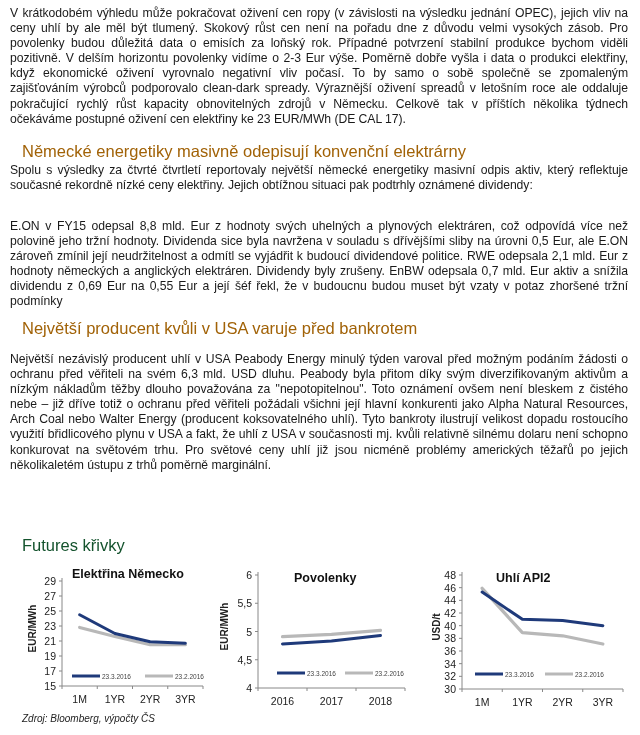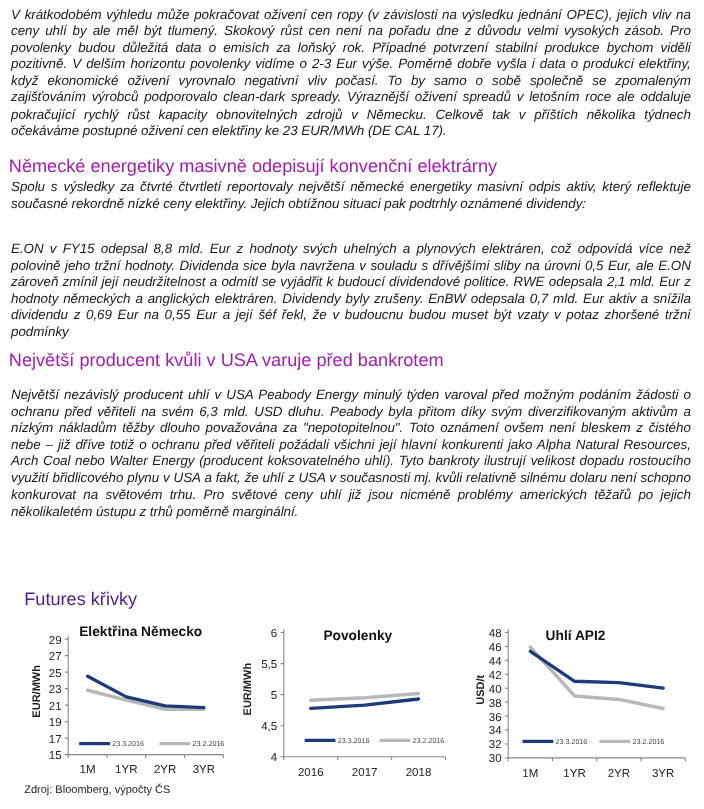--- a/index.html
+++ b/index.html
@@ -1,22 +1,22 @@
 <!DOCTYPE html>
 <html><head>
 <meta charset="utf-8">
 <style>
   html, body { margin: 0; padding: 0; background: #ffffff; }
   body { width: 640px; height: 735px; position: relative; overflow: hidden;
          font-family: "Liberation Sans", sans-serif; color: #1a1a1a; }
   .para { position: absolute; left: 10px; width: 618px; font-size: 12.2px; line-height: 15.1px;
-          text-align: justify; margin: 0; letter-spacing: -0.05px; font-style: italic; }
-  .heading { position: absolute; left: 8px; font-size: 16.5px; color: #a21caf; margin: 0; font-weight: normal; }
-  .futures-title { position: absolute; left: 22px; top: 536px; font-size: 16.5px; color: #4c1d95; margin: 0; font-weight: normal; }
-  .source { position: absolute; left: 22px; top: 713px; font-size: 10px; color: #222; }
+          text-align: justify; margin: 0; letter-spacing: -0.05px; }
+  .heading { position: absolute; left: 22px; font-size: 16.5px; color: #a16207; margin: 0; font-weight: normal; }
+  .futures-title { position: absolute; left: 22px; top: 536px; font-size: 16.5px; color: #14532d; margin: 0; font-weight: normal; }
+  .source { position: absolute; left: 22px; top: 713px; font-size: 10px; font-style: italic; color: #222; }
   .chart { position: absolute; }
   svg text { font-family: "Liberation Sans", sans-serif; }
 </style>
 </head>
 <body>
 
 <p class="para" style="top:6px;">V krátkodobém výhledu může pokračovat oživení cen ropy (v závislosti na výsledku jednání OPEC), jejich vliv na ceny uhlí by ale měl být tlumený. Skokový růst cen není na pořadu dne z důvodu velmi vysokých zásob. Pro povolenky budou důležitá data o emisích za loňský rok. Případné potvrzení stabilní produkce bychom viděli pozitivně. V delším horizontu povolenky vidíme o 2-3 Eur výše. Poměrně dobře vyšla i data o produkci elektřiny, když ekonomické oživení vyrovnalo negativní vliv počasí. To by samo o sobě společně se zpomaleným zajišťováním výrobců podporovalo clean-dark spready. Výraznější oživení spreadů v letošním roce ale oddaluje pokračující rychlý růst kapacity obnovitelných zdrojů v Německu. Celkově tak v příštích několika týdnech očekáváme postupné oživení cen elektřiny ke 23 EUR/MWh (DE CAL 17).</p>
 
 <h2 class="heading" style="top:142px;">Německé energetiky masivně odepisují konvenční elektrárny</h2>
 <p class="para" style="top:163px;">Spolu s výsledky za čtvrté čtvrtletí reportovaly největší německé energetiky masivní odpis aktiv, který reflektuje současné rekordně nízké ceny elektřiny. Jejich obtížnou situaci pak podtrhly oznámené dividendy:</p>

